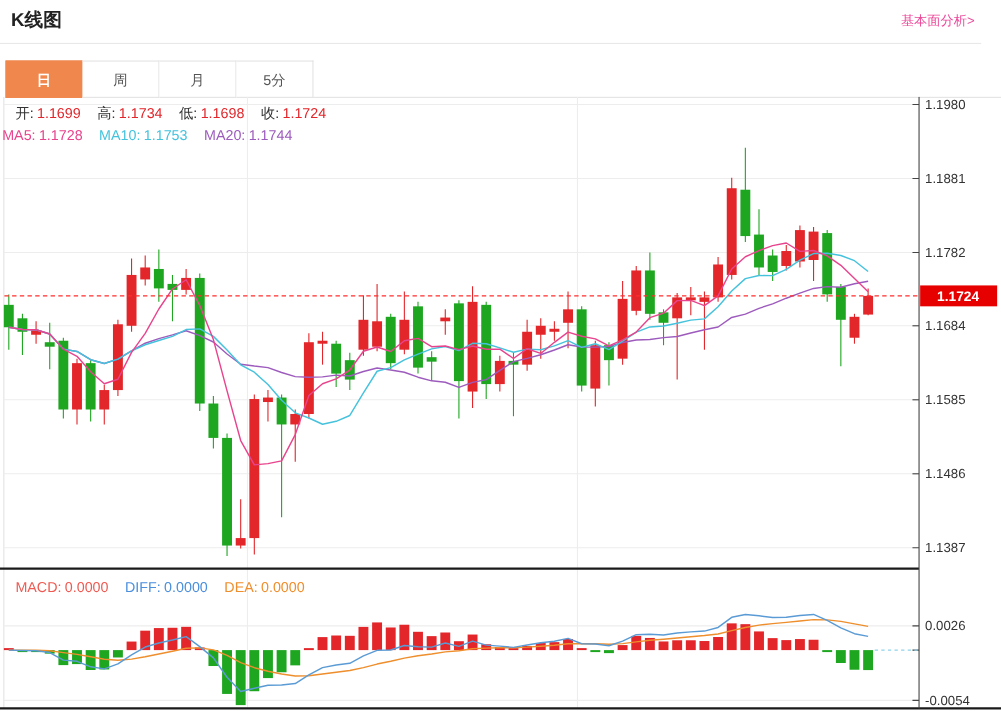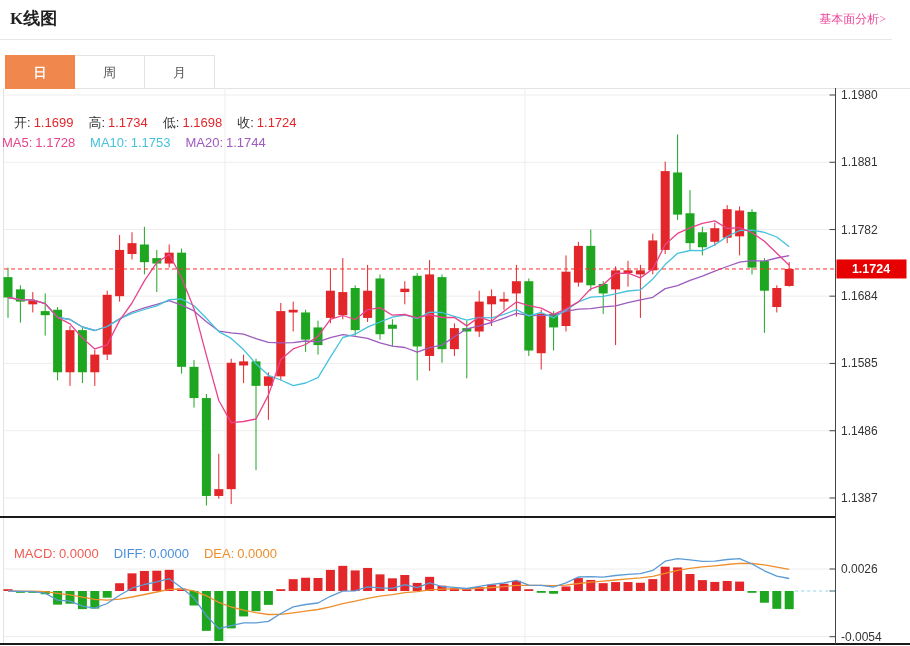--- a/index.html
+++ b/index.html
@@ -1,47 +1,48 @@
 <!DOCTYPE html>
 <html><head>
 <meta charset="utf-8">
 <style>
   html,body{margin:0;padding:0;background:#fff;}
   .page{position:relative;width:910px;height:646px;background:#fff;overflow:hidden;
         font-family:"Liberation Sans",sans-serif;}
-  .header{position:absolute;top:0;left:0;width:892px;height:39px;border-bottom:1px solid #e8e8e8;background:#fff;font-family:Liberation Serif, serif;}
+  .header{position:absolute;top:0;left:0;width:892px;height:39px;border-bottom:1px solid #e8e8e8;background:#fff;}
   .title{position:absolute;left:10px;top:7px;font-size:17px;font-weight:bold;color:#222;}
   .analysis-link{position:absolute;right:6px;top:11px;font-size:12px;color:#ec4899;cursor:pointer;text-decoration:none;}
   .tabbar{position:absolute;left:5px;top:55px;width:905px;height:34px;display:flex;}
   .tab{width:70px;height:34px;line-height:33px;text-align:center;font-size:13px;color:#555;
        background:#fff;border:1px solid #e3e3e3;border-left:none;box-sizing:border-box;cursor:pointer;}
   .tab:first-child{border-left:1px solid #e3e3e3;}
   .tab.active{color:#fff;font-weight:bold;}
   .tab-filler{flex:1;border-bottom:1px solid #e3e3e3;box-sizing:border-box;}
   #chart{position:absolute;left:0;top:88px;}
-  .legend{position:absolute;font-size:13px;white-space:nowrap;z-index:5;margin-top:20px;}
+  .legend{position:absolute;font-size:13px;white-space:nowrap;z-index:5;}
   #legend-ohlc{left:14px;top:94px;}
   #legend-ma{left:2px;top:115px;}
   #legend-macd{left:14px;top:526px;}
   .lg-item{margin-right:15px;}
   .lg-label{margin-right:3px;}
 </style>
 </head>
 <body>
 
 <div class="page">
   <div class="header">
     <div class="title">K线图</div>
     <a class="analysis-link">基本面分析&gt;</a>
   </div>
 
   <div class="tabbar" id="tabbar">
       <div class="tab active" style="background: rgb(240, 136, 78); border-color: rgb(240, 136, 78);">日</div>
       <div class="tab">周</div>
       <div class="tab">月</div>
+      <div class="tab">5分</div>
       <div class="tab-filler"></div>
     </div>
 
   <svg id="chart" width="910" height="558">
       <line x1="4" y1="7" x2="833.5" y2="7" stroke="#ededed" stroke-width="1"></line>
       <line x1="4" y1="74.27993254637461" x2="833.5" y2="74.27993254637461" stroke="#ededed" stroke-width="1"></line>
       <line x1="4" y1="141.55986509274922" x2="833.5" y2="141.55986509274922" stroke="#ededed" stroke-width="1"></line>
       <line x1="4" y1="208.16020236087618" x2="833.5" y2="208.16020236087618" stroke="#ededed" stroke-width="1"></line>
       <line x1="4" y1="275.44013490725075" x2="833.5" y2="275.44013490725075" stroke="#ededed" stroke-width="1"></line>
       <line x1="4" y1="342.7200674536254" x2="833.5" y2="342.7200674536254" stroke="#ededed" stroke-width="1"></line>

